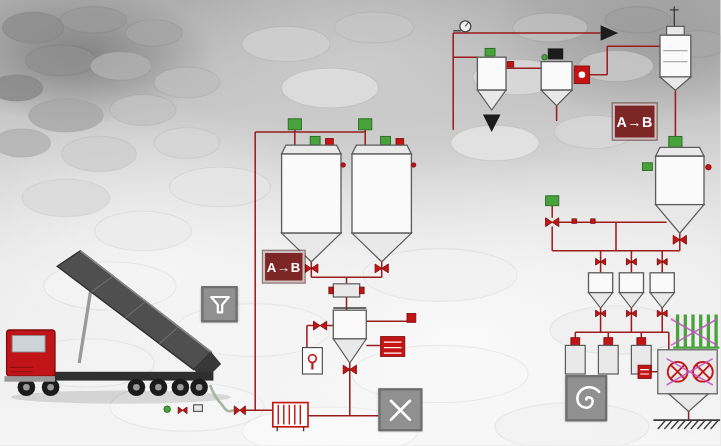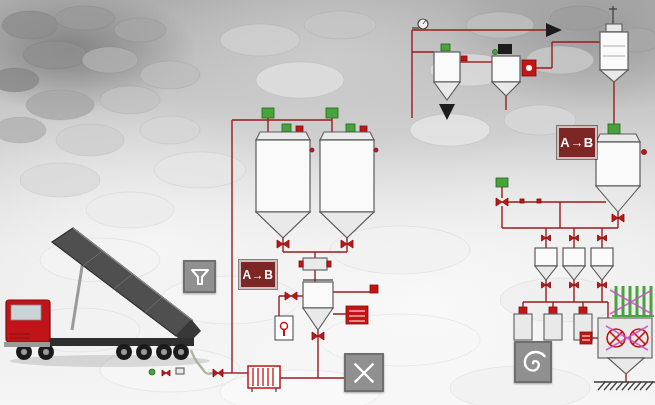--- a/index.html
+++ b/index.html
@@ -21,21 +21,21 @@
   .equip2{fill:#e9e9e9;stroke:#5c5c5c;stroke-width:1.1;}
   .greenc{fill:var(--component-green);stroke:#27641f;stroke-width:.8;}
   .redc{fill:var(--component-red);stroke:#7c0f0f;stroke-width:.8;}
   .redline{stroke:var(--component-red);stroke-width:1.3;fill:none;}
   .blk{fill:#1c1c1c;stroke:none;}
   .gbar{stroke:var(--component-green);stroke-width:3;fill:none;}
   .mag{stroke:var(--magenta);stroke-width:1.5;fill:none;opacity:.85;}
   .rock{stroke:rgba(0,0,0,.07);stroke-width:1;}
   .badge{position:absolute;display:flex;align-items:center;justify-content:center;box-sizing:border-box;}
   .ab-badge{background:var(--badge-bg);border:2px solid var(--badge-border);box-shadow:0 0 0 1px rgba(40,10,10,.5);
-    color:var(--badge-text);font-weight:bold;letter-spacing:.5px;margin-top:32px;}
+    color:var(--badge-text);font-weight:bold;letter-spacing:.5px;}
   .icon-badge{background:var(--icon-badge-bg);border:2px solid var(--icon-badge-border);box-shadow:0 1px 2px rgba(0,0,0,.35);}
   .icon-badge svg{position:static;}
 </style>
 </head>
 <body>
 
 <div class="stage">
 
 <svg width="655" height="405" viewBox="0 0 655 405">
 

